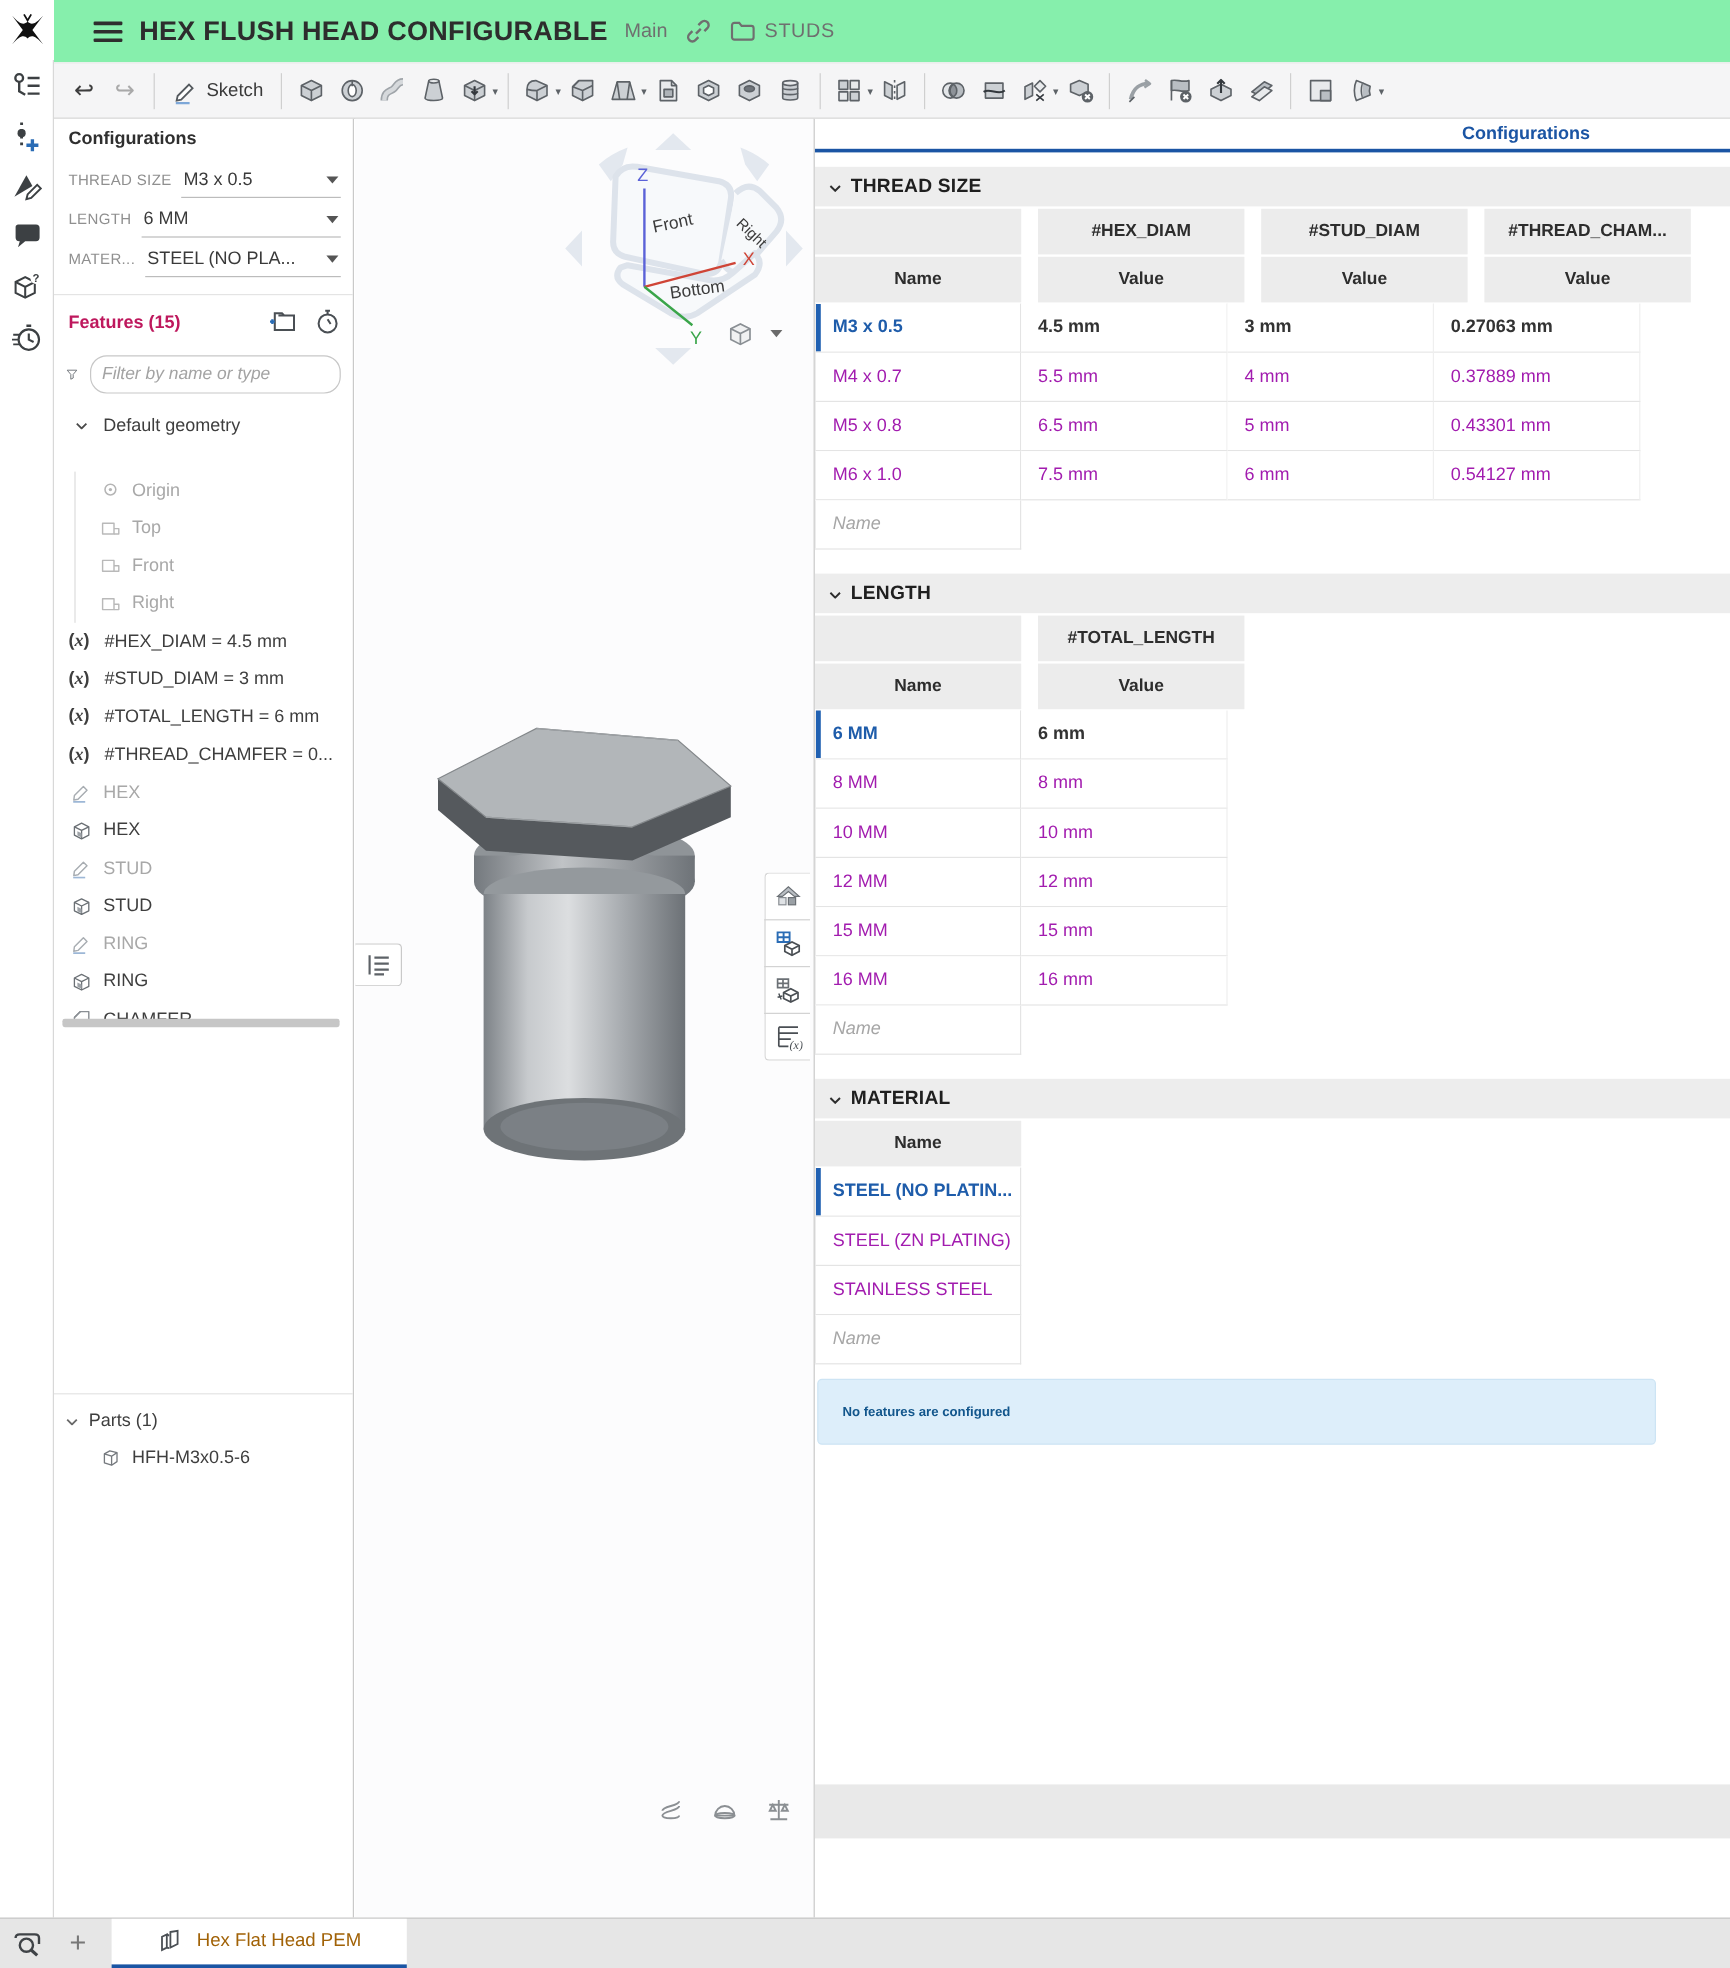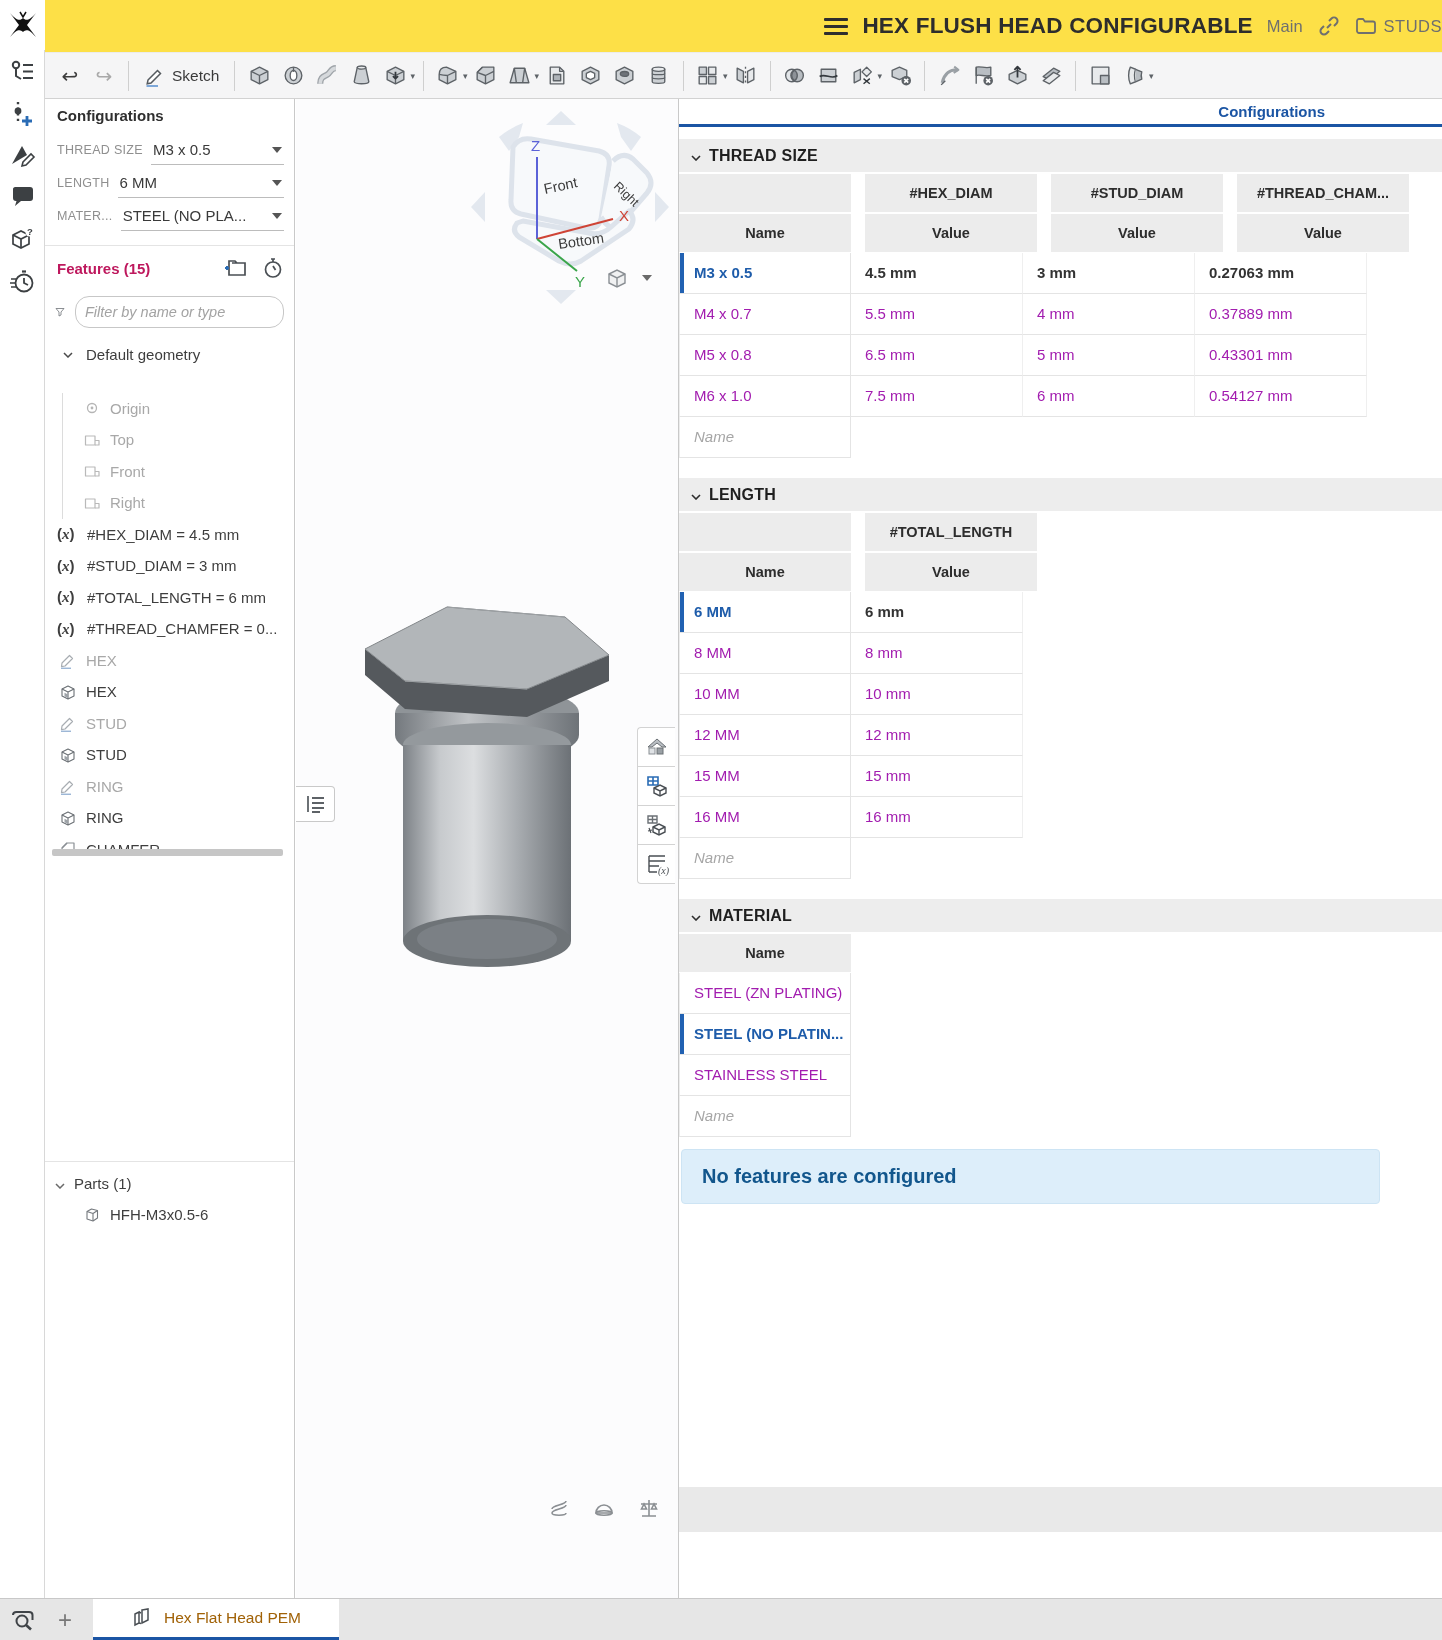--- a/index.html
+++ b/index.html
@@ -5,21 +5,21 @@
   * { margin:0; padding:0; box-sizing:border-box; }
   html,body { width:1442px; height:1640px; font-family:"Liberation Sans",sans-serif; background:#fff; overflow:hidden; }
   #app { position:relative; width:1442px; height:1640px; background:#fff; }
 
   
   .rail { position:absolute; left:0; top:0; width:45px; height:1598px; background:#fff; border-right:1px solid #d8d8d8; z-index:5;}
   .rail .logo { width:45px; height:50px; display:flex; align-items:center; justify-content:center; background:#fff;}
   .rail-btn { width:45px; height:42px; display:flex; align-items:center; justify-content:center; cursor:pointer;}
 
   
-  .header { position:absolute; left:45px; top:0; width:1397px; height:52px; background:#fde047; display:flex; align-items:center;justify-content:flex-end;}
+  .header { position:absolute; left:45px; top:0; width:1397px; height:52px; background:#86efac; display:flex; align-items:center;}
   .hamburger { margin-left:33px; width:24px; height:17px; display:flex; flex-direction:column; justify-content:space-between; cursor:pointer;}
   .hamburger div { height:3px; background:#2e2e2e; border-radius:1px;}
   .doc-title { margin-left:14px; font-size:22.5px; font-weight:bold; color:#2d2d2d; letter-spacing:0.2px; white-space:nowrap;}
   .ws-name { margin-left:14px; font-size:16.5px; color:#6f6f6f;}
   .hdr-ic { margin-left:15px; display:flex; align-items:center;}
   .folder-name { margin-left:7px; font-size:16.5px; color:#6f6f6f; letter-spacing:0.5px;}
 
   
   .toolbar { position:absolute; left:45px; top:52px; width:1397px; height:47px; background:#f5f5f6; border-bottom:1px solid #d2d2d2; border-top:1px solid #ececec; display:flex; align-items:center; padding-left:8px;}
   .tb-btn { height:36px; min-width:34px; display:flex; align-items:center; justify-content:center; border-radius:3px; cursor:pointer; padding:0 2px;}
@@ -83,21 +83,21 @@
   .cfg-hdr { display:flex; gap:14px; margin-top:2px;}
   .hc { background:#ececec; height:38px; width:172px; flex:none; display:flex; align-items:center; justify-content:center; font-size:14.5px; font-weight:bold; color:#2d2d2d; white-space:nowrap; overflow:hidden;}
   .cfg-body { margin-top:1px;}
   .cfg-row { display:flex; cursor:pointer;}
   .cfg-row .c { width:172px; flex:none; height:41px; line-height:40px; padding-left:14px; border-bottom:1px solid #e4e4e4; border-right:1px solid #efefef; font-size:15px; color:#a21caf; background:#fff; white-space:nowrap; overflow:hidden;}
   .cfg-row .c.name { border-left:1px solid #ececec; border-right:1px solid #e4e4e4;}
   .cfg-row.selected .c { font-weight:bold; color:#333;}
   .cfg-row.selected .c.name { color:#1e5caa; box-shadow:inset 4px 0 0 #2161b2;}
   .cfg-row .c.ph { font-style:italic; color:#a6a6a6; border-top:0;}
   .info-box { margin:12px 62px 0 2px; height:55px; background:#ddeefa; border:1px solid #cde4f4; border-radius:4px; display:flex; align-items:center; padding-left:20px;}
-  .info-box span { font-size:20px; font-weight:bold; color:#12568c;}
+  .info-box span { font-size:11px; font-weight:bold; color:#12568c;}
   .panel-footer { position:absolute; left:0; right:0; top:1388px; height:45px; background:#e9e9e9;}
 
   
   .bottom-bar { position:absolute; left:0; top:1598px; width:1442px; height:42px; background:#e6e6e6; border-top:1px solid #c8c8c8; display:flex; align-items:stretch; z-index:6;}
   .bb-search { width:45px; display:flex; align-items:center; justify-content:center; cursor:pointer;}
   .bb-plus { width:40px; display:flex; align-items:center; justify-content:center; font-size:24px; color:#777; cursor:pointer;}
   .bb-tab { margin-left:8px; width:246px; background:#fff; border-bottom:3px solid #1b55a4; display:flex; align-items:center; justify-content:center; gap:9px; cursor:pointer;}
   .bb-tab span { font-size:15.5px; color:#a16207;}
 </style>
 </head>
@@ -806,25 +806,25 @@
           <div class="sec-hdr">
             <span><svg class="chev-down" viewBox="0 0 10 6">
                 <path d="M1 1 L5 5 L9 1" fill="none" stroke="#2d2d2d" stroke-width="1.6"></path>
               </svg></span>
             <span class="sec-title">MATERIAL</span>
           </div>
           <div class="cfg-hdr">
             <div class="hc">Name</div>
           </div>
           <div class="cfg-body">
-            <div class="cfg-row">
-              <div class="c name">STEEL (ZN PLATING)</div>
-            </div>
             <div class="cfg-row selected">
               <div class="c name">STEEL (NO PLATIN...</div>
+            </div>
+            <div class="cfg-row">
+              <div class="c name">STEEL (ZN PLATING)</div>
             </div>
             <div class="cfg-row">
               <div class="c name">STAINLESS STEEL</div>
             </div>
             <div class="cfg-row">
               <div class="c name ph">Name</div>
             </div>
           </div>
         </div>
       </div>

